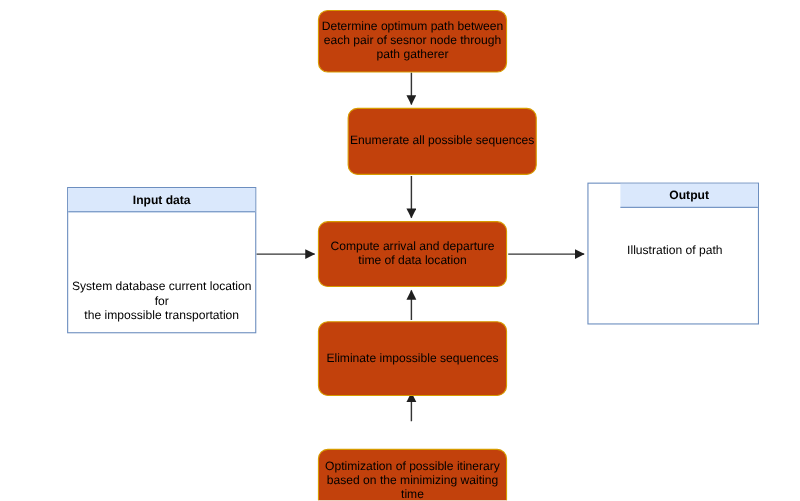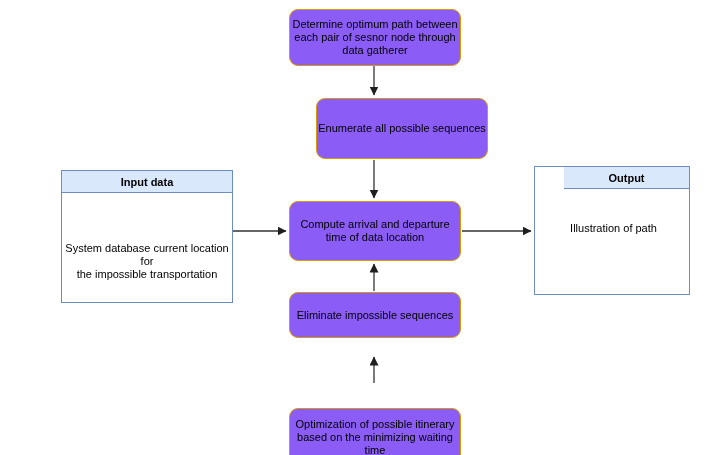--- a/index.html
+++ b/index.html
@@ -15,21 +15,21 @@
   .arrows {
     position: absolute;
     left: 0; top: 0;
     width: 727px; height: 455px;
     pointer-events: none;
   }
   .process {
     position: absolute;
     left: 289px;
     width: 172px;
-    background: #8b5cf6;
+    background: #c2410c;
     border: 1px solid #d79b00;
     border-radius: 9px;
     box-sizing: border-box;
     display: flex;
     align-items: center;
     justify-content: center;
     text-align: center;
     font-size: 11px;
     line-height: 13px;
   }
@@ -56,20 +56,21 @@
     text-align: center;
     box-sizing: border-box;
   }
   .input-body {
     height: 110px;
     display: flex;
     flex-direction: column;
     align-items: center;
     justify-content: center;
     padding-top: 26px;
+    margin-top: 13px;
   }
   .output-body {
     height: 106px;
     display: flex;
     justify-content: center;
     padding-top: 33px;
     padding-right: 26px;
   }
 </style>
 </head>
@@ -88,38 +89,38 @@
     <line x1="374" y1="383" x2="374" y2="357" stroke="#333333" stroke-width="1.3" marker-end="url(#ah)"></line>
     <line x1="374" y1="291" x2="374" y2="264" stroke="#333333" stroke-width="1.3" marker-end="url(#ah)"></line>
     <line x1="233" y1="231" x2="286" y2="231" stroke="#333333" stroke-width="1.3" marker-end="url(#ah)"></line>
     <line x1="462" y1="231" x2="531" y2="231" stroke="#333333" stroke-width="1.3" marker-end="url(#ah)"></line>
   </svg>
 
   <div class="process" style="top:9px; height:57px;">
     <div>
       <span class="ln">Determine optimum path between</span>
       <span class="ln">each pair of sesnor node through</span>
-      <span class="ln">data gatherer</span>
+      <span class="ln">path gatherer</span>
     </div>
   </div>
 
   <div class="process" style="top:98px; height:61px;margin-left:27px;">
     <div>
       <span class="ln">Enumerate all possible sequences</span>
     </div>
   </div>
 
   <div class="process" style="top:201px; height:60px;">
     <div>
       <span class="ln">Compute arrival and departure</span>
       <span class="ln">time of data location</span>
     </div>
   </div>
 
-  <div class="process" style="top:292px; height:46px;">
+  <div class="process" style="top:292px; height:68px;">
     <div>
       <span class="ln">Eliminate impossible sequences</span>
     </div>
   </div>
 
   <div class="process" style="top:383px; height:59px;margin-top:25px;">
     <div>
       <span class="ln">Optimization of possible itinerary</span>
       <span class="ln">based on the minimizing waiting</span>
       <span class="ln">time</span>

